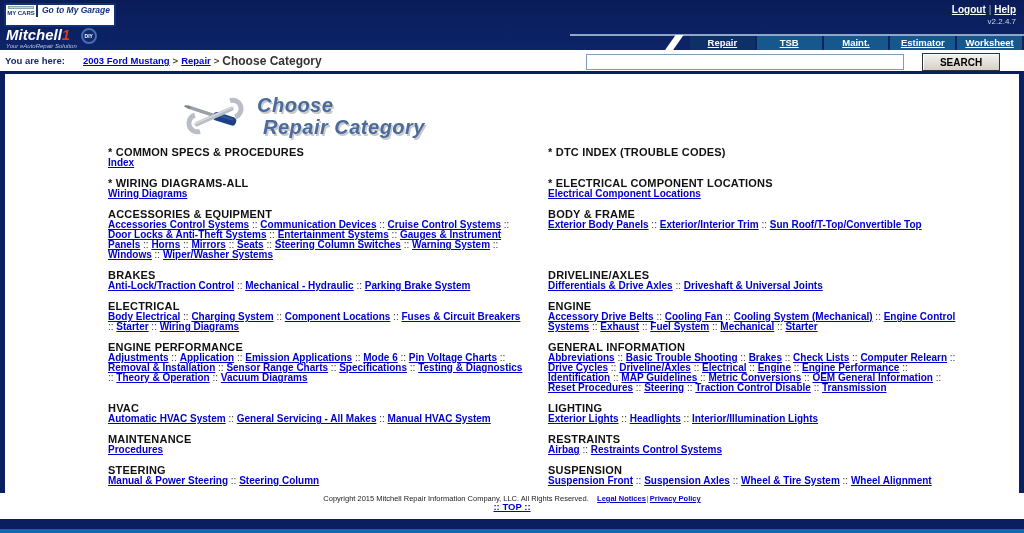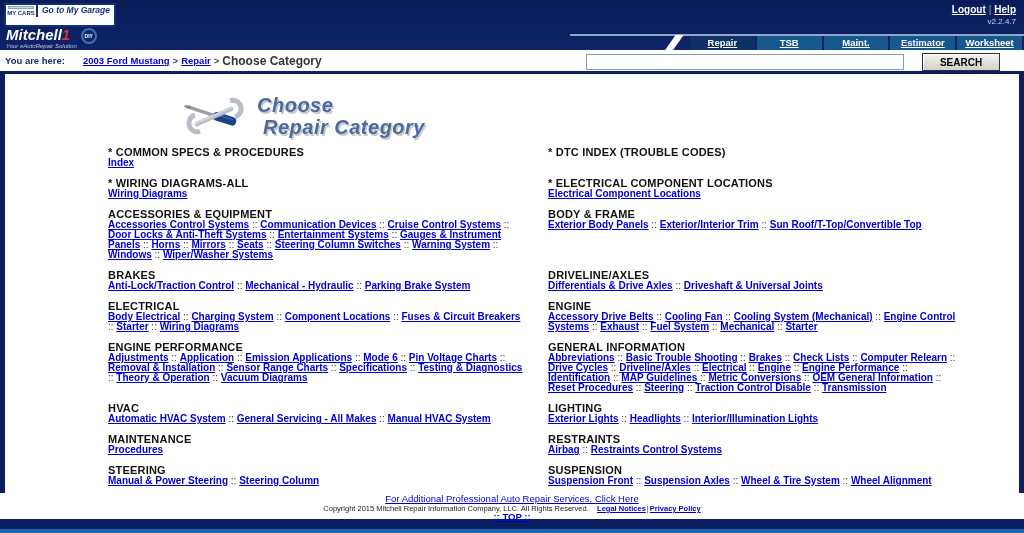--- a/index.html
+++ b/index.html
@@ -253,21 +253,20 @@
         <div class="sec-links"><a href="#" class="cat-link">Manual &amp; Power Steering</a><span class="sep"> :: </span><a href="#" class="cat-link">Steering Column</a></div>
       </div>
       <div class="section">
         <div class="sec-h">SUSPENSION</div>
         <div class="sec-links"><a href="#" class="cat-link">Suspension Front</a><span class="sep"> :: </span><a href="#" class="cat-link">Suspension Axles</a><span class="sep"> :: </span><a href="#" class="cat-link">Wheel &amp; Tire System</a><span class="sep"> :: </span><a href="#" class="cat-link">Wheel Alignment</a></div>
       </div>
     </div>
 </div>
 
 <div class="footer-white">
-  <a href="#" class="svc">For Additional Professional Auto Repair Services, Click Here</a>
   <div class="copyline">
     <span>Copyright 2015 Mitchell Repair Information Company, LLC.  All Rights Reserved.</span>&nbsp;&nbsp;&nbsp;
     <a href="#">Legal Notices</a><span class="divider">|</span><a href="#">Privacy Policy</a>
   </div>
   <div class="topline">
     <a href="#">:: TOP ::</a>
   </div>
 </div>
 <div class="footer-navy"></div>
 <div class="footer-blue"></div>

